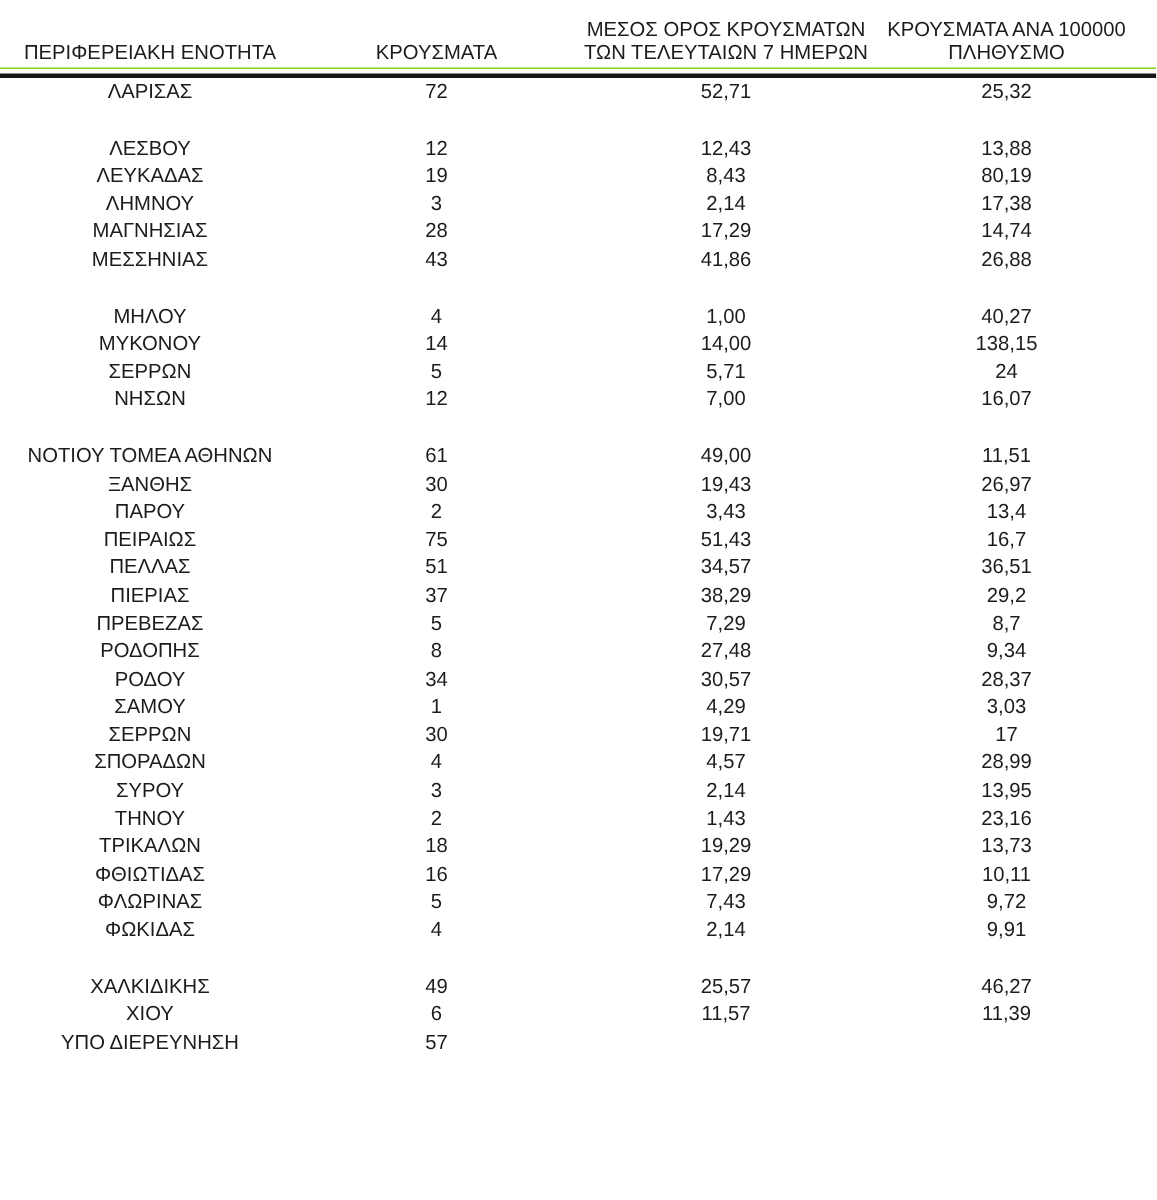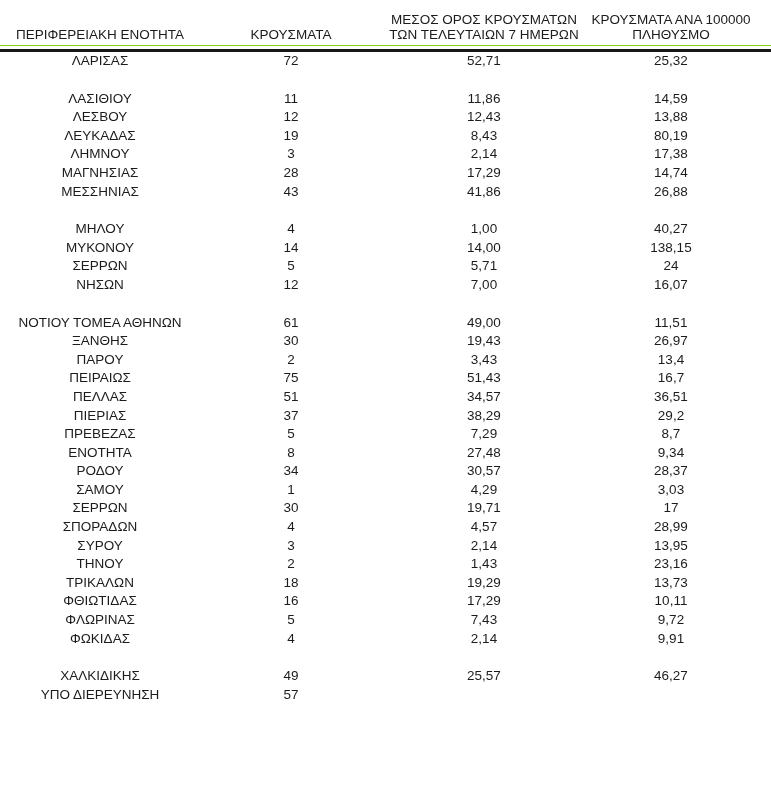--- a/index.html
+++ b/index.html
@@ -93,26 +93,20 @@
         <tr>
           <td>ΛΑΡΙΣΑΣ</td>
           <td>72</td>
           <td>52,71</td>
           <td>25,32</td>
         </tr>
         <tr class="spacer-row">
           <td colspan="4"></td>
         </tr>
         <tr>
-          <td>ΛΑΣΙΘΙΟΥ</td>
-          <td>11</td>
-          <td>11,86</td>
-          <td>14,59</td>
-        </tr>
-        <tr>
           <td>ΛΕΣΒΟΥ</td>
           <td>12</td>
           <td>12,43</td>
           <td>13,88</td>
         </tr>
         <tr>
           <td>ΛΕΥΚΑΔΑΣ</td>
           <td>19</td>
           <td>8,43</td>
           <td>80,19</td>
@@ -201,21 +195,21 @@
           <td>38,29</td>
           <td>29,2</td>
         </tr>
         <tr>
           <td>ΠΡΕΒΕΖΑΣ</td>
           <td>5</td>
           <td>7,29</td>
           <td>8,7</td>
         </tr>
         <tr>
-          <td>ΕΝΟΤΗΤΑ</td>
+          <td>ΡΟΔΟΠΗΣ</td>
           <td>8</td>
           <td>27,48</td>
           <td>9,34</td>
         </tr>
         <tr>
           <td>ΡΟΔΟΥ</td>
           <td>34</td>
           <td>30,57</td>
           <td>28,37</td>
         </tr>
@@ -274,20 +268,26 @@
           <td>9,91</td>
         </tr>
         <tr class="spacer-row">
           <td colspan="4"></td>
         </tr>
         <tr>
           <td>ΧΑΛΚΙΔΙΚΗΣ</td>
           <td>49</td>
           <td>25,57</td>
           <td>46,27</td>
+        </tr>
+        <tr>
+          <td>ΧΙΟΥ</td>
+          <td>6</td>
+          <td>11,57</td>
+          <td>11,39</td>
         </tr>
         <tr class="italic-row">
           <td>ΥΠΟ ΔΙΕΡΕΥΝΗΣΗ</td>
           <td>57</td>
           <td></td>
           <td></td>
         </tr>
       </tbody>
   </table>
 </div>

